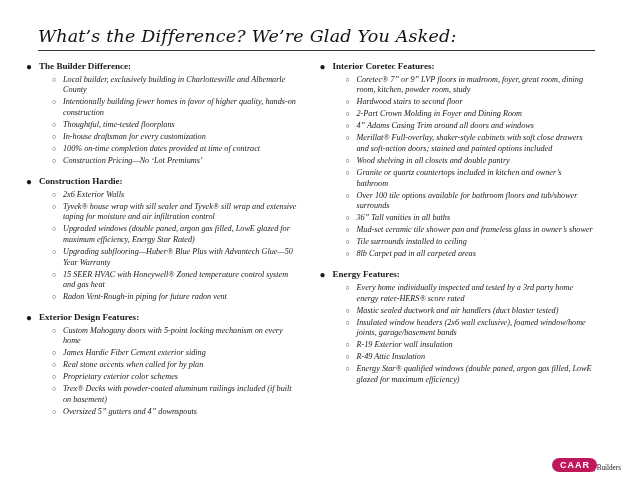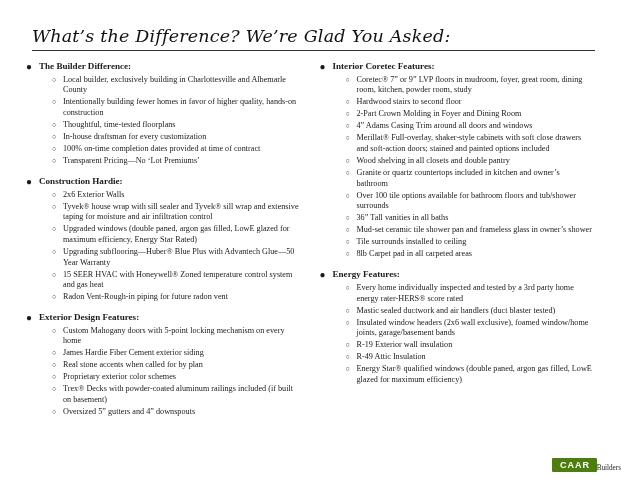--- a/index.html
+++ b/index.html
@@ -23,21 +23,21 @@
   }
   .title {
     font-family: "DejaVu Serif", serif;
     font-size: 17.5px;
     font-style: italic;
     font-weight: normal;
     letter-spacing: 0.2px;
     color: #111;
     padding-bottom: 4px;
     border-bottom: 1.2px solid #333;
-    margin: 0 0 10px 6px;
+    margin: 0 0 10px 12px;
     white-space: nowrap;
   }
   .columns {
     display: flex;
     gap: 18px;
     align-items: flex-start;
   }
   .col {
     width: 50%;
     box-sizing: border-box;
@@ -78,43 +78,44 @@
   ul.items li .obullet {
     flex: 0 0 11px;
     width: 11px;
     font-size: 7px;
     line-height: 1.55;
     color: #222;
   }
   ul.items li .itext {
     flex: 1;
     padding-right: 2px;
+    font-style: italic;
   }
   .footer {
     position: absolute;
     left: 0;
     right: 0;
     bottom: 6px;
     text-align: right;
     font-size: 7.2px;
     line-height: 1.35;
     color: #222;
   }
   .logo {
     position: absolute;
     right: 24px;
     bottom: 8px;
-    background: #4d7c0f;
+    background: #be185d;
     color: #ffffff;
     font-family: "Liberation Sans", sans-serif;
     font-weight: bold;
     font-size: 9px;
     letter-spacing: 1px;
     padding: 2px 7px 2px 8px;
-    border-radius: 1px;
+    border-radius: 7px;
   }
 </style>
 </head>
 <body>
 
 <div class="page">
   <h1 class="title">What’s the Difference? We’re Glad You Asked:</h1>
 
   <div class="columns">
 
@@ -141,21 +142,21 @@
           <li>
               <span class="obullet">○</span>
               <span class="itext">In-house draftsman for every customization</span>
             </li>
           <li>
               <span class="obullet">○</span>
               <span class="itext">100% on-time completion dates provided at time of contract</span>
             </li>
           <li>
               <span class="obullet">○</span>
-              <span class="itext">Transparent Pricing—No ‘Lot Premiums’</span>
+              <span class="itext">Construction Pricing—No ‘Lot Premiums’</span>
             </li>
         </ul>
       </div>
 
       <div class="section">
         <div class="sec-head">
           <span class="bullet">●</span>
           <span class="sec-title">Construction Hardie:</span>
         </div>
         <ul class="items">

